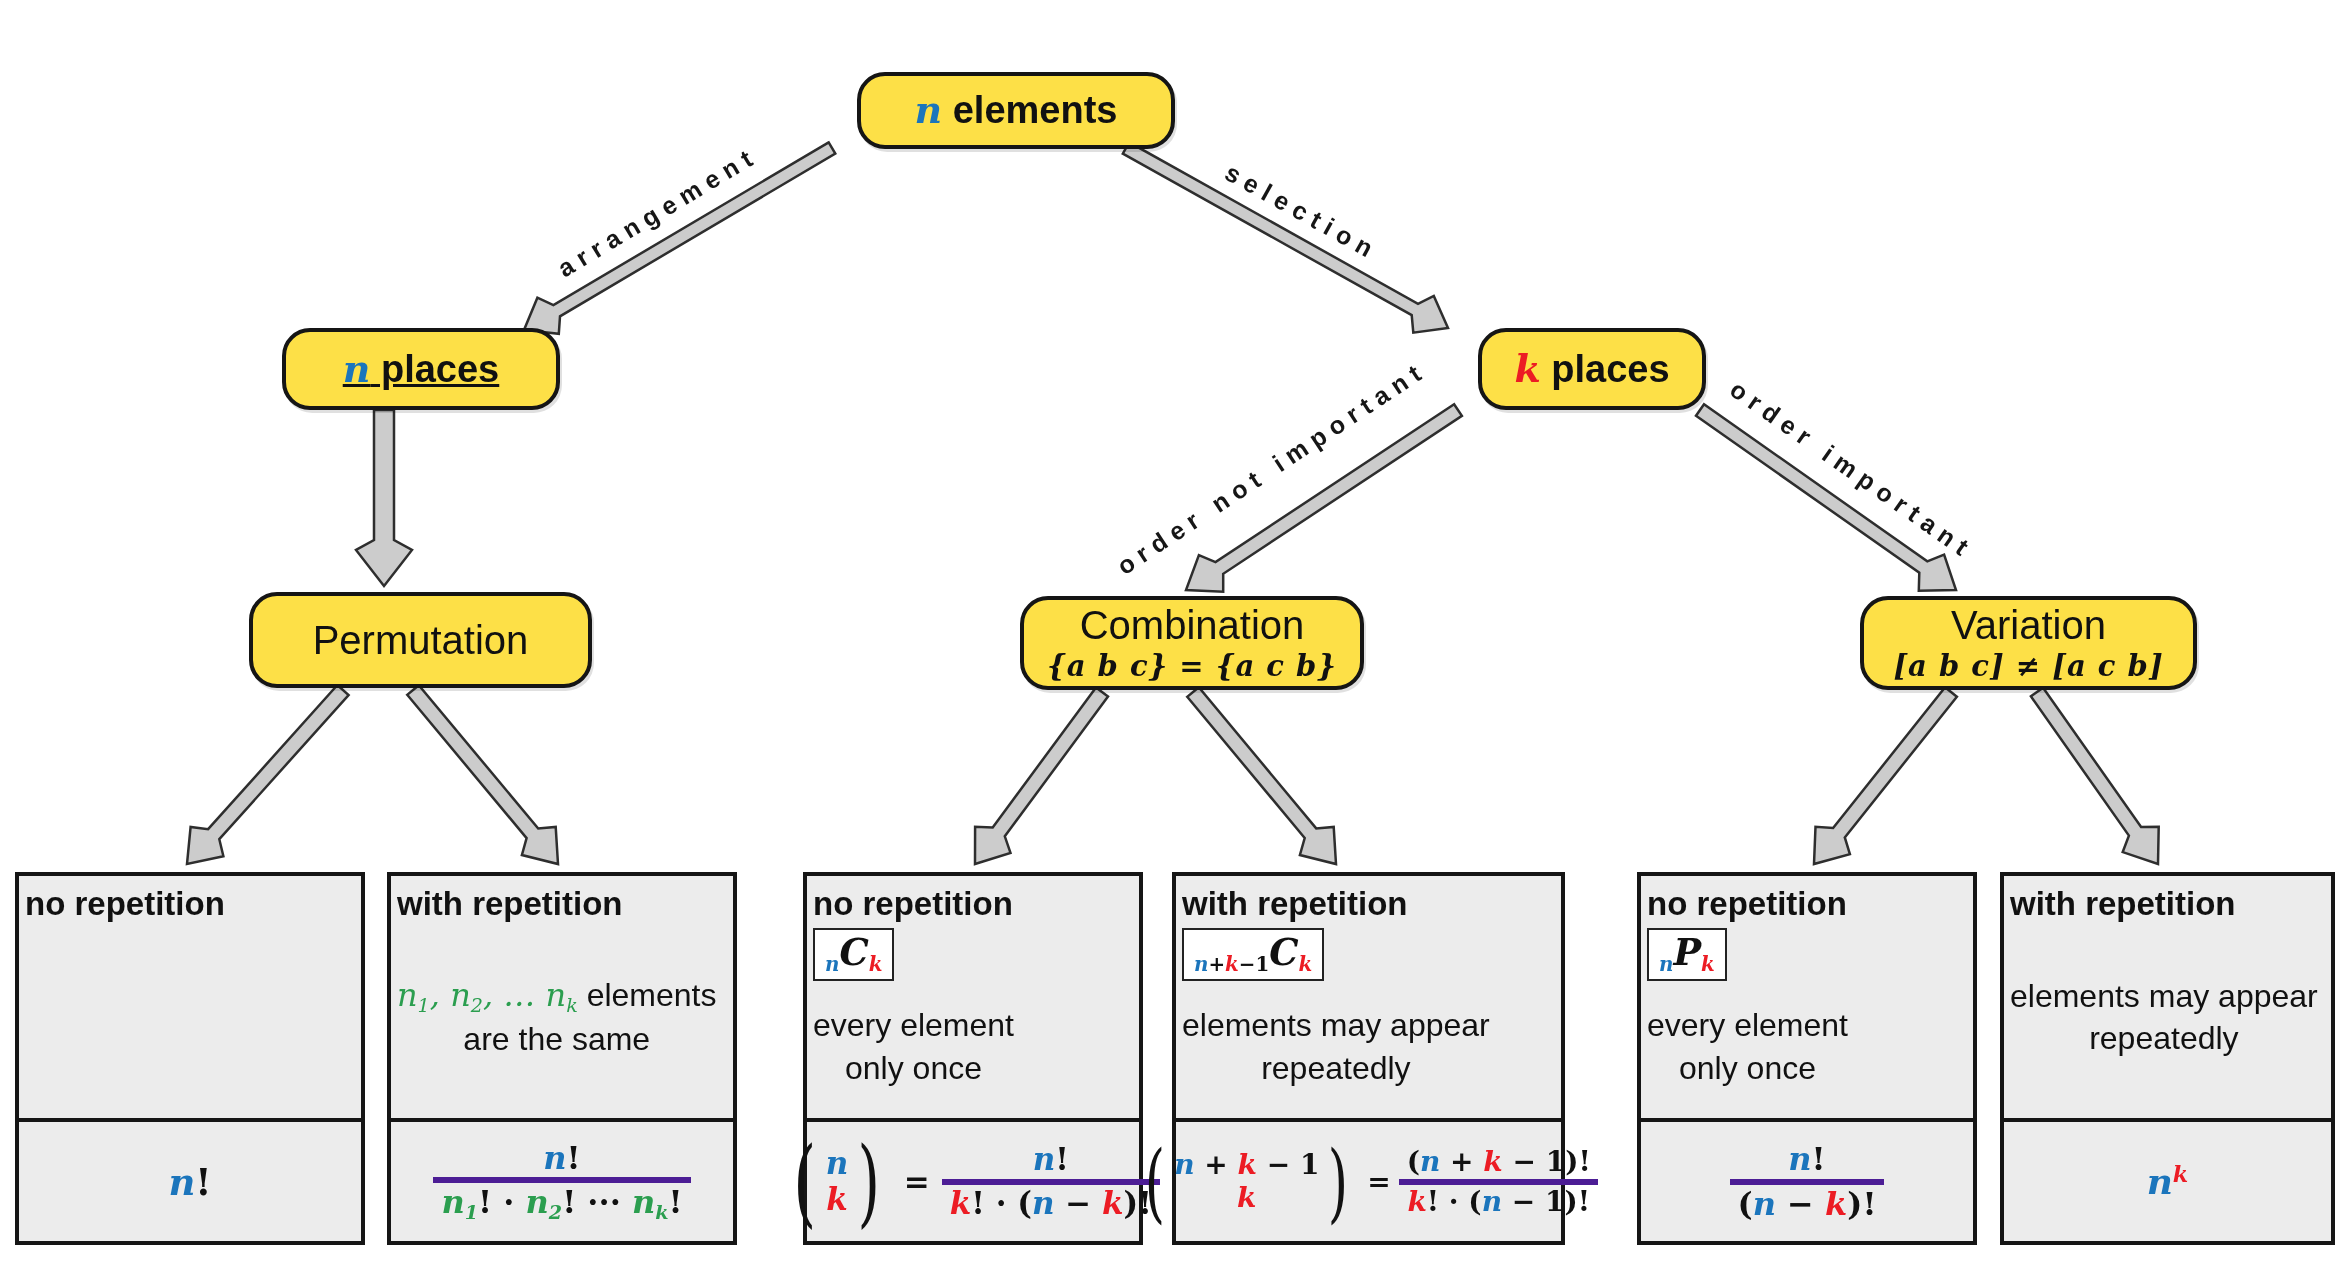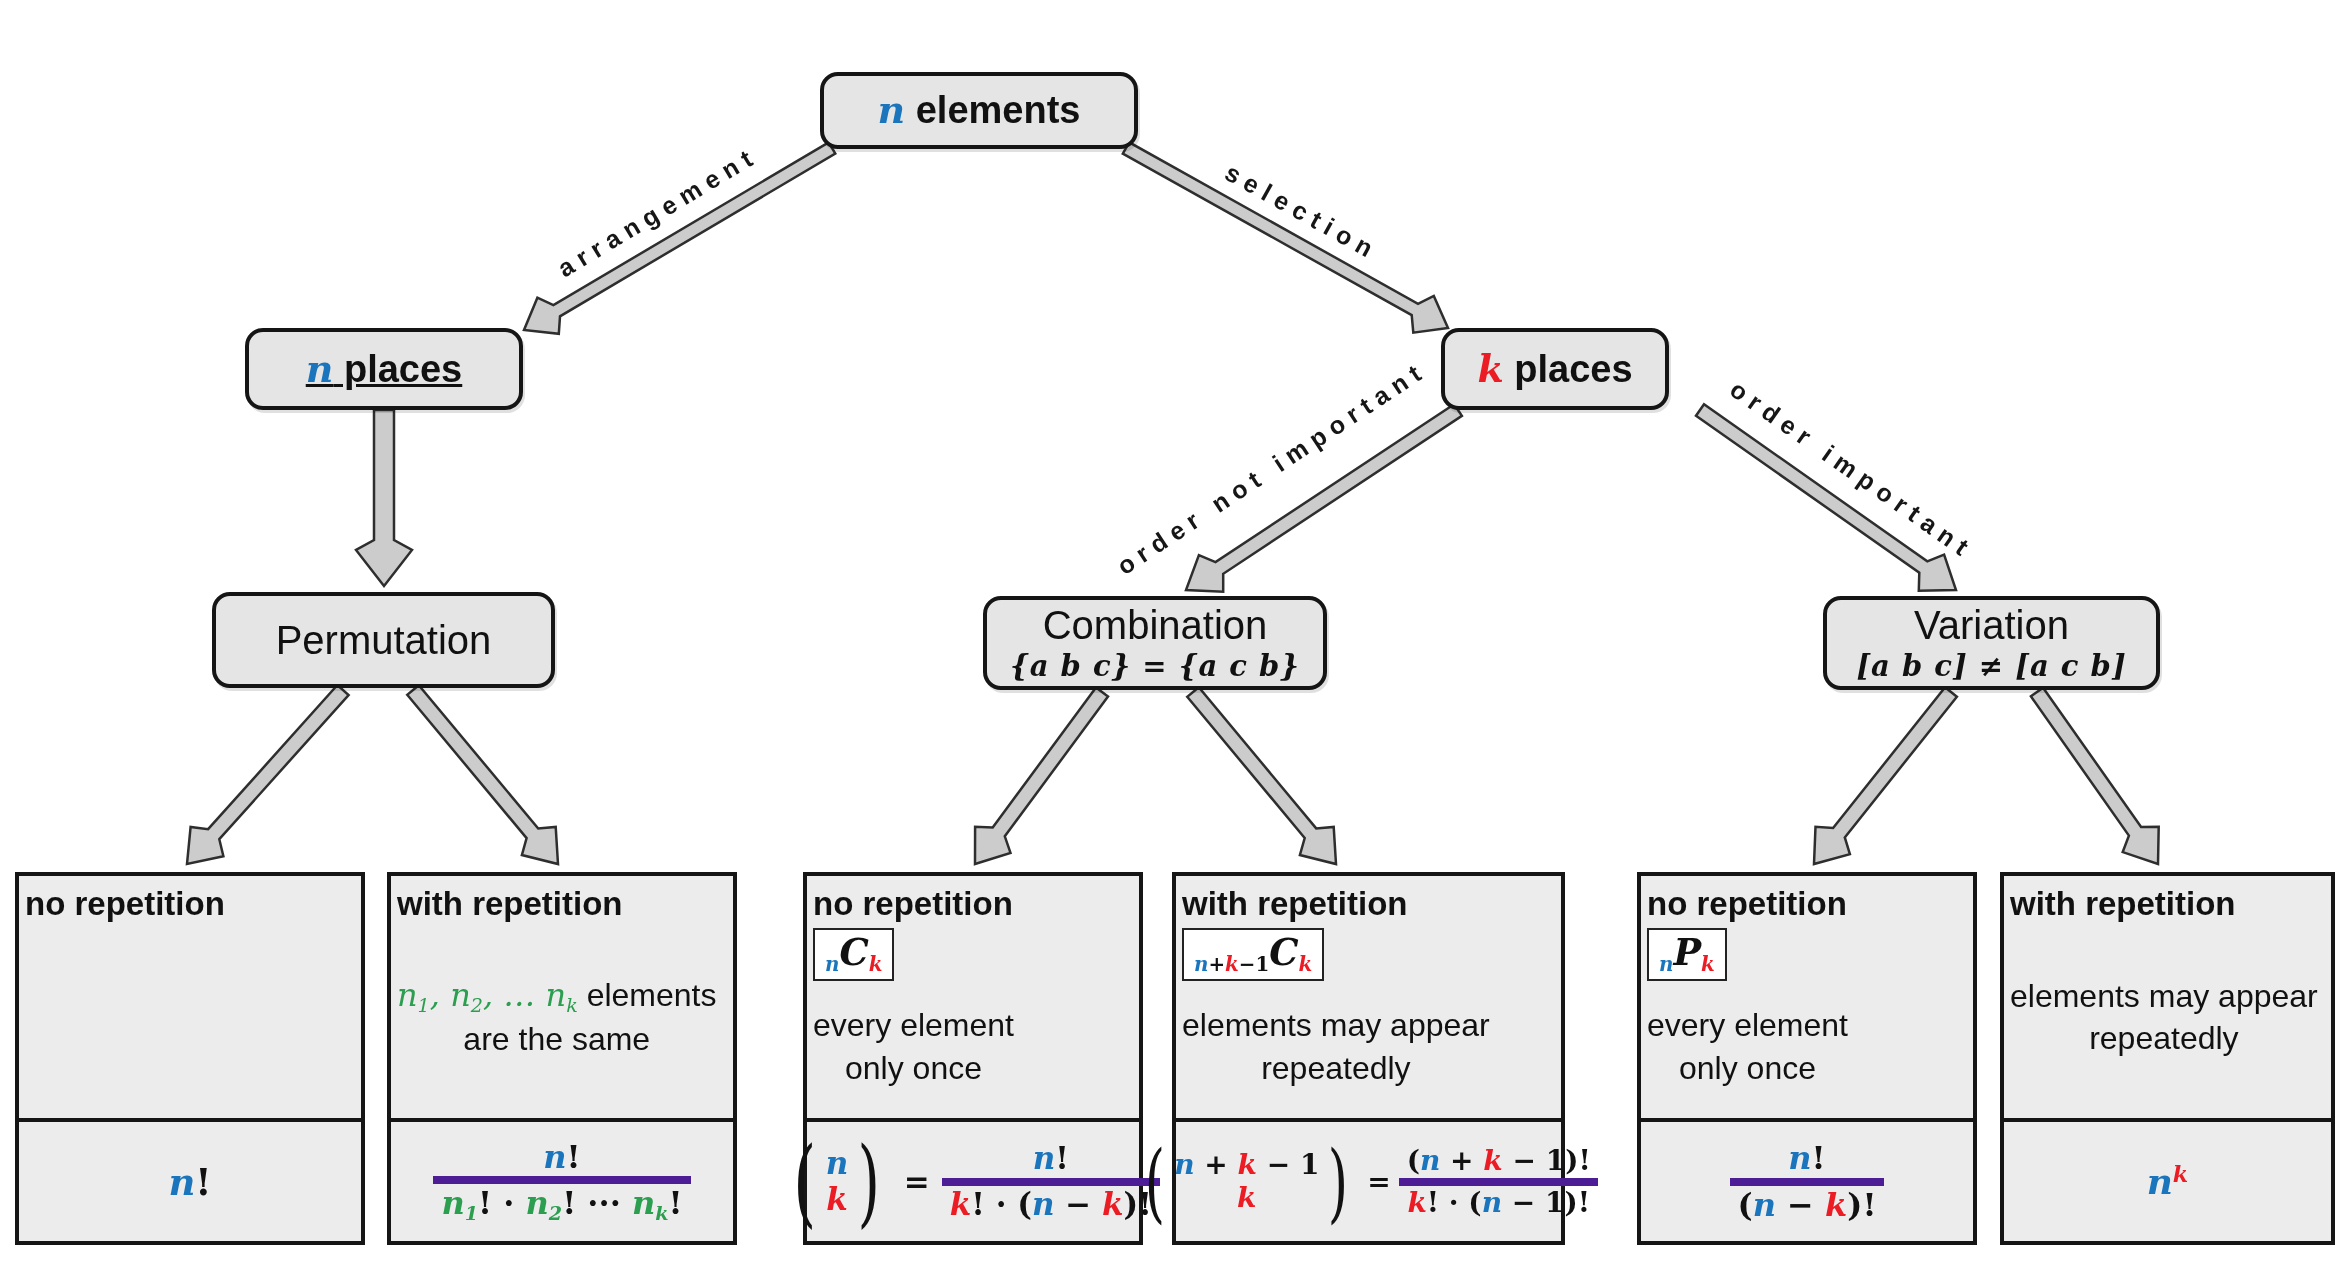--- a/index.html
+++ b/index.html
@@ -1,23 +1,23 @@
 <!DOCTYPE html>
 <html><head>
 <meta charset="utf-8">
 <style>
   html,body{margin:0;padding:0;background:#ffffff;}
   #stage{position:relative;width:2349px;height:1281px;background:#ffffff;overflow:hidden;
          font-family:"Liberation Sans",sans-serif;color:#111;}
   svg#arrow-layer{position:absolute;left:0;top:0;width:2349px;height:1281px;}
 
   
-  .node{position:absolute;box-sizing:border-box;background:#e5e5e5;border:4px solid #151515;
-        border-radius:18px;display:flex;flex-direction:column;align-items:center;justify-content:center;
-        box-shadow:2px 3px 0 rgba(0,0,0,.12);}
+  .node{position:absolute;box-sizing:border-box;background:#fde047;border:4px solid #151515;
+        border-radius:28px;display:flex;flex-direction:column;align-items:center;justify-content:center;
+        box-shadow:2px 3px 0 rgba(0,0,0,.12);margin-left:37px;}
   .node .ntitle{font-weight:bold;font-size:38px;line-height:1.1;white-space:nowrap;}
   .node .btitle{font-weight:normal;font-size:40px;line-height:1.05;white-space:nowrap;}
   .node .nsub{font-family:"DejaVu Serif",serif;font-style:italic;font-weight:600;font-size:29px;
               margin-top:3px;white-space:nowrap;letter-spacing:1px;}
 
   
   .leaf{position:absolute;box-sizing:border-box;background:#ececec;border:4px solid #151515;
         display:flex;flex-direction:column;}
   .leaf .content{flex:1;display:flex;flex-direction:column;align-items:flex-start;padding:10px 6px 6px 6px;min-height:0;}
   .leaf .heading{font-weight:bold;font-size:33px;line-height:1.1;}
@@ -40,21 +40,21 @@
   .sup{font-size:0.62em;vertical-align:0.55em;}
   .bsub{font-size:0.62em;vertical-align:-0.3em;}
   .bC{font-size:1.15em;}
   .c-blue{color:#1b75bc;}
   .c-red{color:#ec1c24;}
   .c-green{color:#2b9e4f;}
 
   
   .frac{display:inline-flex;flex-direction:column;align-items:center;vertical-align:middle;line-height:1.2;}
   .frac .fr-top{padding:0 8px;}
-  .frac .fr-bot{border-top:8px solid #4c1d95;padding:0 8px;}
+  .frac .fr-bot{border-top:6px solid #4c1d95;padding:0 8px;}
   .binom{display:inline-flex;align-items:center;margin-right:4px;}
   .bparen{font-family:"DejaVu Serif",serif;font-style:normal;font-weight:400;font-size:3.1em;
           line-height:0;transform:scaleX(0.6);}
   .bcol{display:inline-flex;flex-direction:column;align-items:center;line-height:1.15;padding:0 2px;}
   .feq{font-family:"DejaVu Serif",serif;font-weight:700;margin:0 12px;}
 
   
   .edge-label{position:absolute;font-size:25px;font-weight:600;letter-spacing:0.28em;
               color:#161616;white-space:nowrap;}
 </style>

